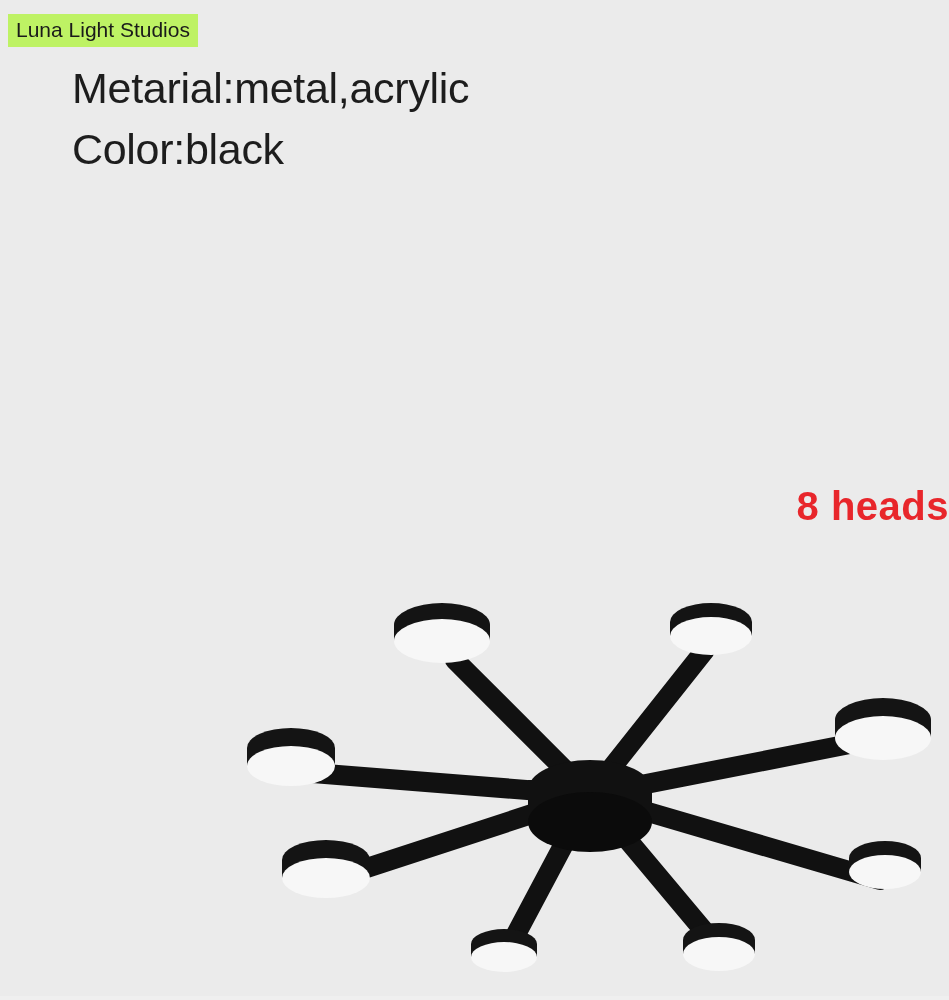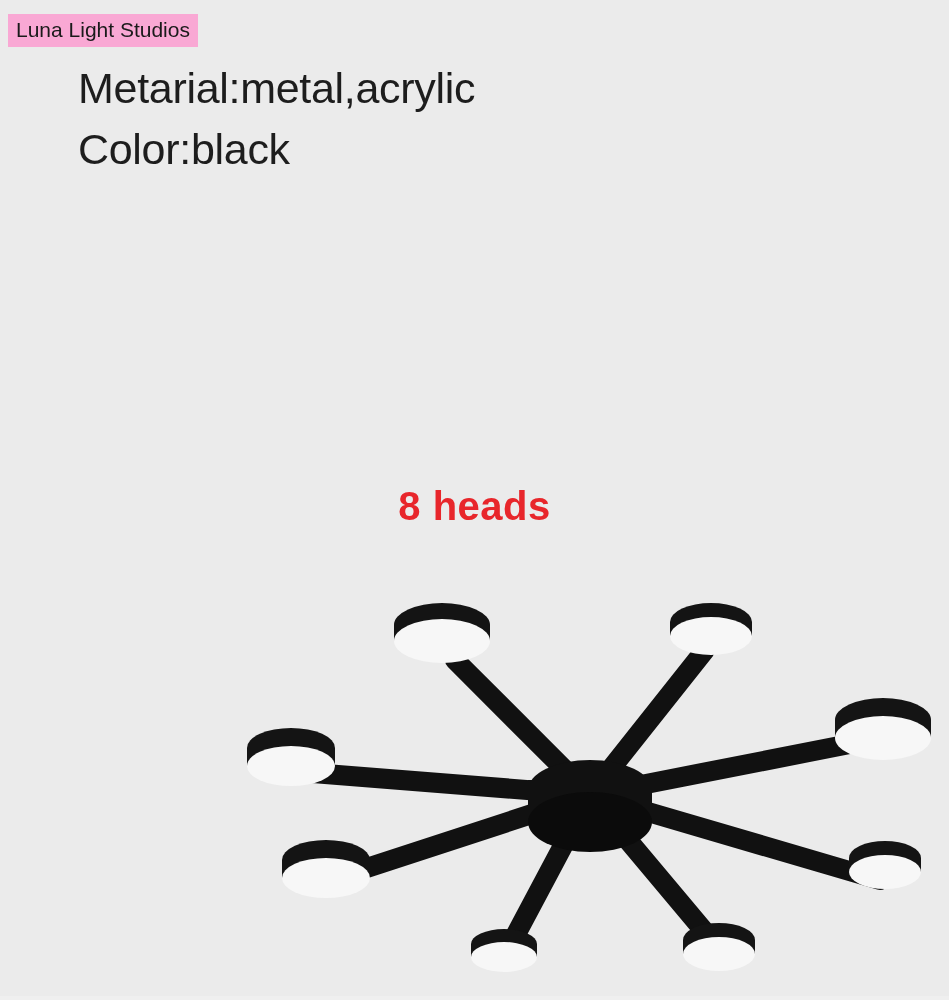--- a/index.html
+++ b/index.html
@@ -13,54 +13,53 @@
     font-family: "Liberation Sans", sans-serif;
     overflow: hidden;
     position: relative;
   }
 
   
   .brand-label {
     position: absolute;
     top: 14px;
     left: 8px;
-    background: #f9a8d4;
+    background: #bef264;
     color: #1a1a1a;
     font-size: 21px;
     line-height: 1.25;
     padding: 3px 8px 4px 8px;
     font-family: "Liberation Sans", sans-serif;
     white-space: nowrap;
     z-index: 20;
   }
 
   
   .spec-list {
     position: absolute;
     top: 58px;
     left: 72px;
     z-index: 10;
-    margin-left: 6px;
   }
   .spec-line {
     font-family: "Liberation Sans", sans-serif;
     font-size: 43px;
     line-height: 1.42;
     color: #1d1d1d;
     white-space: nowrap;
     letter-spacing: -0.3px;
   }
 
   
   .heads-caption {
     position: absolute;
     top: 484px;
     left: 0;
     width: 949px;
-    text-align: center;
+    text-align: right;
     font-family: "Liberation Sans", sans-serif;
     font-weight: bold;
     font-size: 40px;
     color: #e8262b;
     letter-spacing: 0.5px;
   }
 
   
   .lamp-stage {
     position: absolute;

